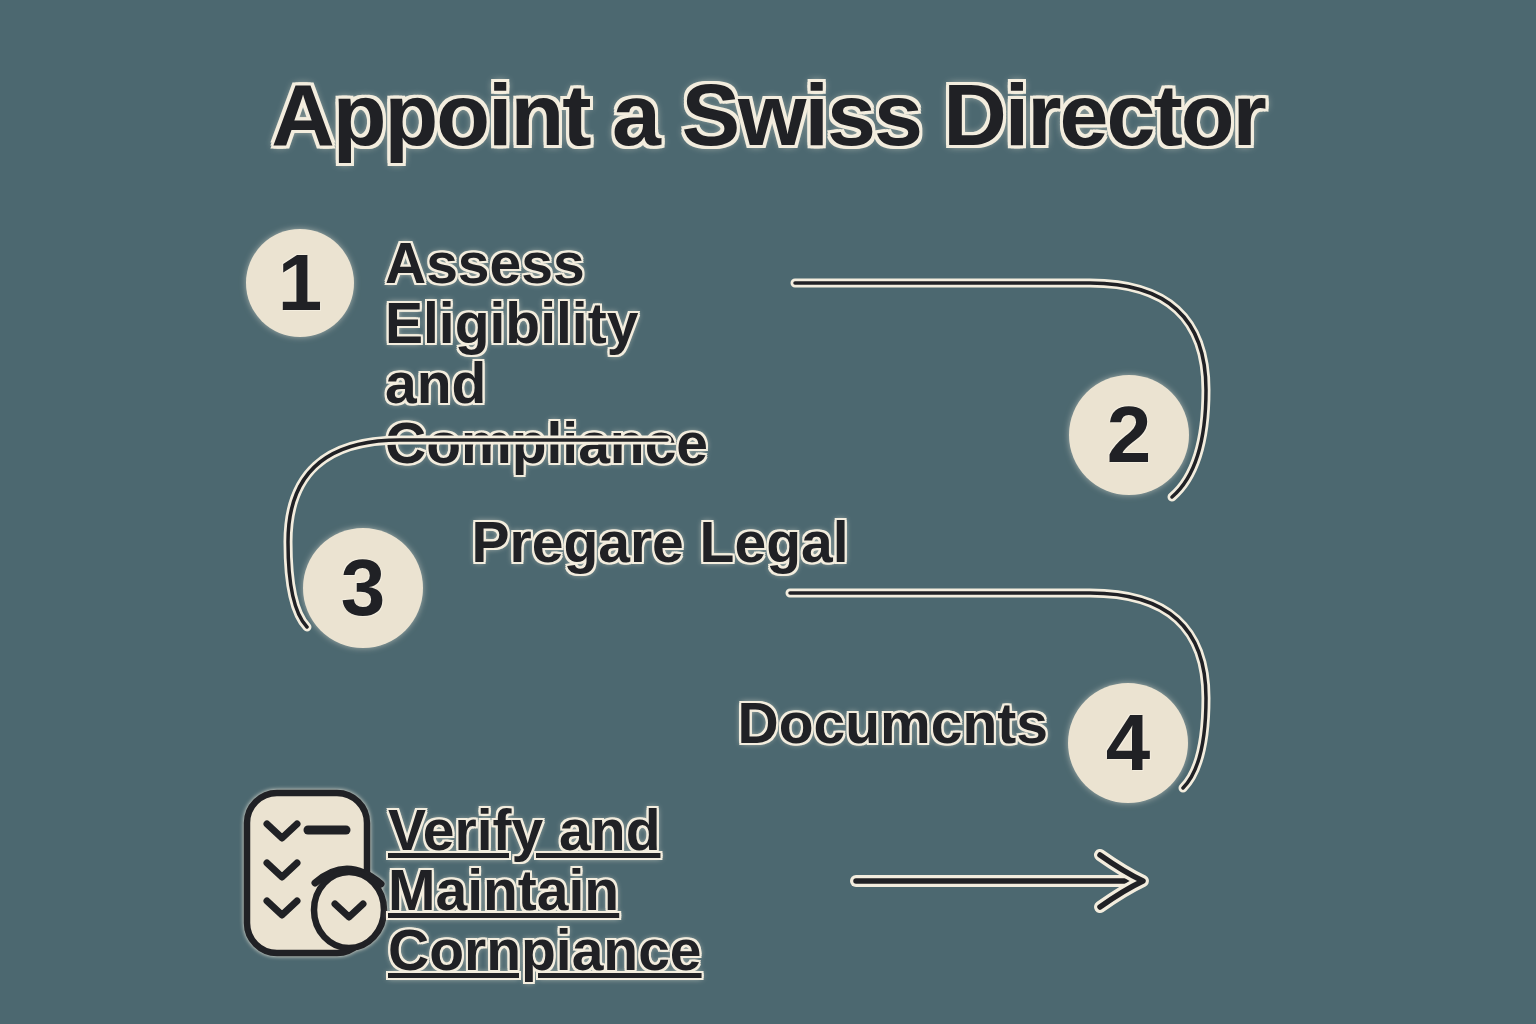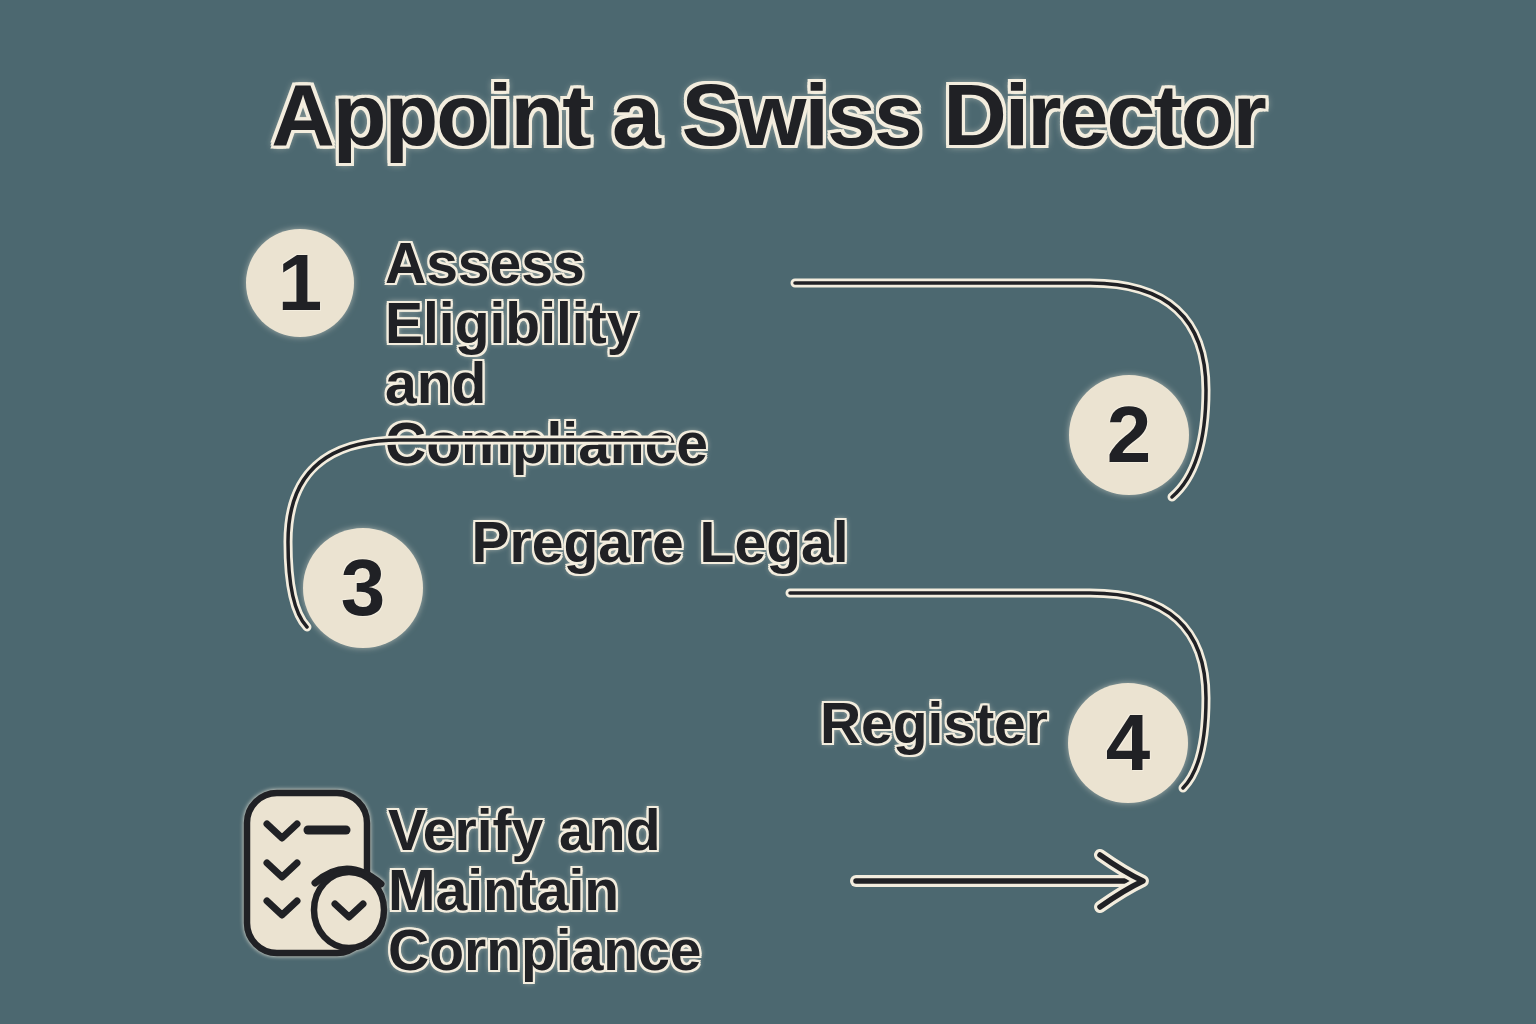--- a/index.html
+++ b/index.html
@@ -67,21 +67,21 @@
       -2px -2px 0 var(--halo), 2px -2px 0 var(--halo),
       -2px 2px 0 var(--halo), 2px 2px 0 var(--halo),
       0 -2px 0 var(--halo), 0 2px 0 var(--halo),
       -2px 0 0 var(--halo), 2px 0 0 var(--halo),
       0 0 6px var(--halo);
   }
   .text-1 { left: 385px; top: 233px; width: 430px; text-align: left; }
   .text-2 { left: 600px; top: 386px; width: 448px; text-align: right; }
   .text-3 { left: 445px; top: 512px; width: 430px; text-align: center; }
   .text-4 { left: 600px; top: 693px; width: 448px; text-align: right; }
-  .text-5 { left: 388px; top: 800px; width: 490px; text-align: left; }
+  .text-5 { left: 388px; top: 800px; width: 490px; text-align: left; text-decoration: underline; }
   .overlay {
     position: absolute;
     left: 0; top: 0;
     width: 1536px;
     height: 1024px;
     pointer-events: none;
   }
   .halo-stroke { fill: none; stroke: var(--halo); stroke-width: 9; stroke-linecap: round; stroke-linejoin: round; }
   .ink-stroke  { fill: none; stroke: var(--ink);  stroke-width: 3.5; stroke-linecap: round; stroke-linejoin: round; }
   .arrow-halo  { fill: none; stroke: var(--halo); stroke-width: 12; stroke-linecap: round; stroke-linejoin: round; }
@@ -119,21 +119,21 @@
     <span class="step-number">3</span>
   </div>
   <div class="step-text text-3">
     <div>Pregare Legal</div>
   </div>
 
   <div class="step-circle circle-4">
     <span class="step-number">4</span>
   </div>
   <div class="step-text text-4">
-    <div>Register</div>
+    <div>Documcnts</div>
   </div>
 
   <svg class="checklist" width="160" height="190" viewBox="0 0 160 190">
     <rect class="icon-fill" x="11" y="8" width="120" height="160" rx="30"></rect>
     <polyline class="icon-stroke" points="31,39 46,53 61,39"></polyline>
     <line class="icon-line" x1="72" y1="45" x2="110" y2="45"></line>
     <polyline class="icon-stroke" points="31,78 46,92 61,78"></polyline>
     <polyline class="icon-stroke" points="31,116 46,130 61,116"></polyline>
     <path class="icon-stroke" d="M 79 98 Q 111 70 145 99"></path>
     <ellipse class="icon-fill" cx="113" cy="125" rx="35" ry="38"></ellipse>

